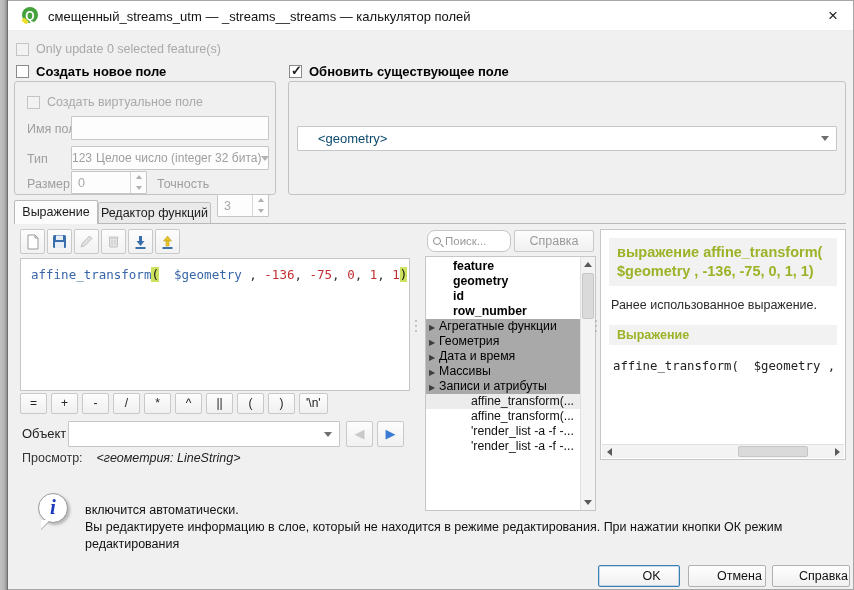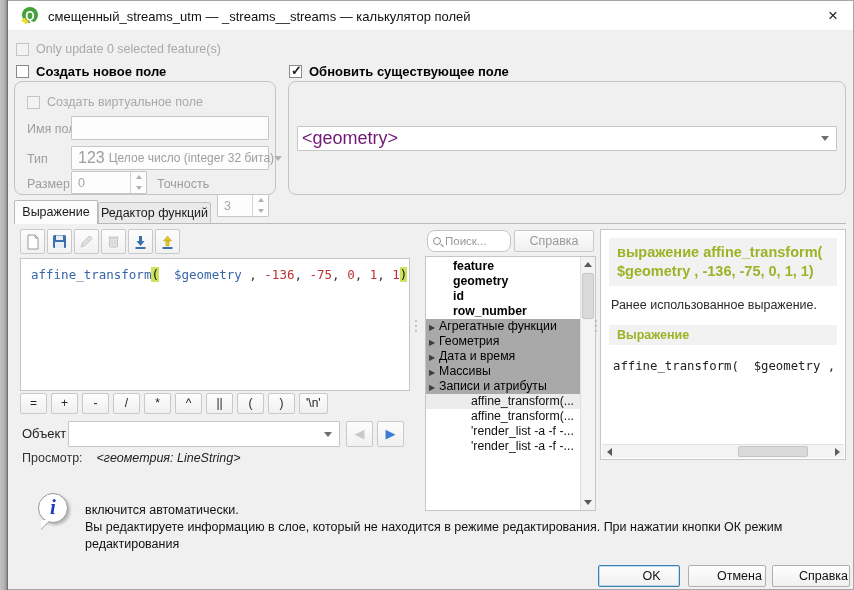--- a/index.html
+++ b/index.html
@@ -33,21 +33,21 @@
   
   .cb { display:inline-block; width:13px; height:13px; background:#fff;
     border:1px solid #8a8a8a; vertical-align:-2px; position:relative; }
   .cb.disabled { border-color:#c4c4c4; background:#f2f2f2; }
   .cb .mark { position:absolute; left:1px; top:-3px; font-size:13px; font-weight:bold; color:#222; }
   .cb-row { display:flex; align-items:center; gap:7px; }
   .lbl-bold { font-weight:bold; font-size:13px; color:#000; }
   .lbl-dis { color:#a9a9a9; font-size:12.5px; }
   .lbl { color:#9e9e9e; font-size:12.5px; }
 
-  .groupbox { border:1px solid #c3c3c3; border-radius:8px; }
+  .groupbox { border:1px solid #c3c3c3; border-radius:3px; }
 
   
   .input, .combo, .spin { background:#fdfdfd; border:1px solid #c6c6c6; border-radius:1px; }
   .combo { display:flex; align-items:center; }
   .combo .arrow { margin-left:auto; margin-right:7px; width:0; height:0;
     border-left:4px solid transparent; border-right:4px solid transparent;
     border-top:5px solid #6e6e6e; }
   .combo .arrow.dis { border-top-color:#b3b3b3; }
   .spin { position:relative; }
   .spin .val { position:absolute; left:6px; top:4px; color:#a9a9a9; font-size:12.5px; }
@@ -202,21 +202,21 @@
     <div class="abs cb-row" style="left:12px; top:13px;">
       <span class="cb disabled"></span>
       <span class="lbl-dis">Создать виртуальное поле</span>
     </div>
 
     <div class="abs lbl" style="left:12px; top:40px;">Имя поля</div>
     <div class="abs input" style="left:56px; top:34px; width:198px; height:24px;" title=""></div>
 
     <div class="abs lbl" style="left:12px; top:70px;">Тип</div>
     <div class="abs combo" style="left:56px; top:64px; width:198px; height:24px;">
-      <span class="lbl" style="margin-left:6px; font-size:16px;">123</span>
+      <span class="lbl" style="font-size:12px;">123</span>
       <span class="lbl" style="margin-left:4px; font-size:12px; white-space:nowrap;">Целое число (integer 32 бита)</span>
       <span class="arrow dis"></span>
     </div>
 
     <div class="abs lbl" style="left:12px; top:95px;">Размер</div>
     <div class="abs spin" style="left:56px; top:89px; width:76px; height:23px;">
       <span class="val">0</span>
       <span class="spin-btns">
           <div>
             <i class="tri-up"></i>
@@ -242,21 +242,21 @@
 
   <div class="abs cb-row" style="left:281px; top:63px;">
     <span class="cb">
         <span class="mark">✓</span>
       </span>
     <span class="lbl-bold">Обновить существующее поле</span>
   </div>
 
   <div class="abs groupbox" style="left:280px; top:80px; width:558px; height:114px;">
     <div class="abs combo" style="left:8px; top:44px; right:8px; height:25px; background:#fff;">
-      <span style="margin-left:4px; font-size:18px; color:#701a75;">&lt;geometry&gt;</span>
+      <span style="margin-left:20px; font-size:13px; color:#0c4a6e;">&lt;geometry&gt;</span>
       <span class="arrow"></span>
     </div>
   </div>
 
   <div class="abs tab-active">Выражение</div>
   <div class="abs tab-inactive">Редактор функций</div>
   <div class="abs pane-line"></div>
 
   <div class="abs toolbar">
     <div class="tool-btn">

